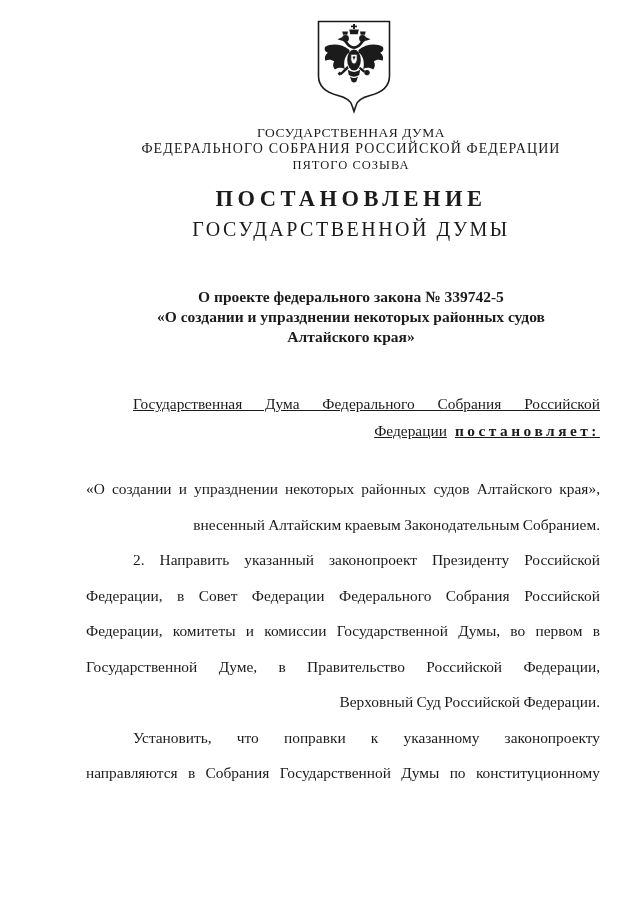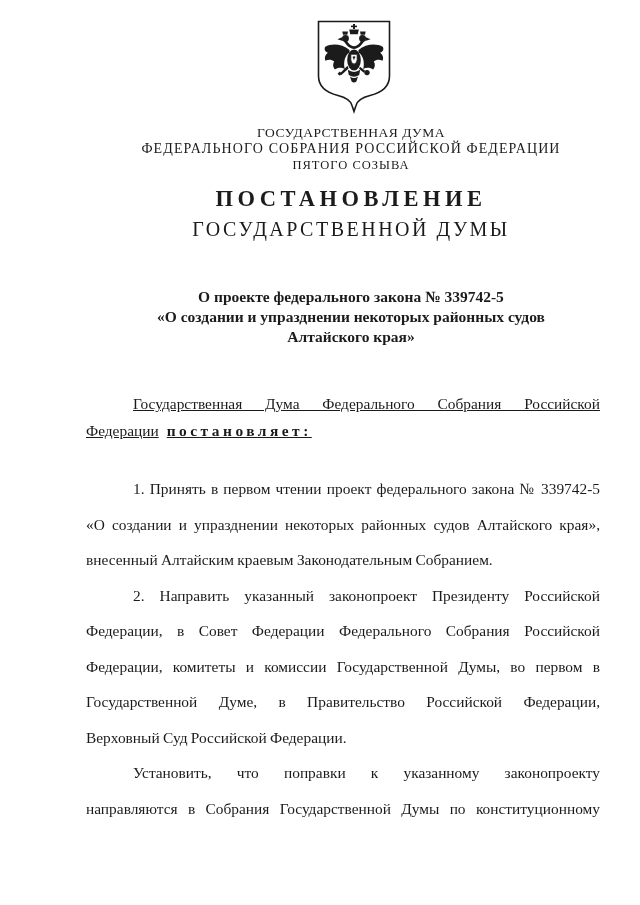--- a/index.html
+++ b/index.html
@@ -49,21 +49,21 @@
 
   
   .doc-body {
     position: absolute;
     left: 63px;
     top: 390px;
     width: 514px;
     font-size: 15.4px;
   }
   .doc-body p { margin: 0; padding: 0; }
-  .tl { display: block; overflow: hidden; word-spacing: -0.5px; }
+  .tl { display: block; overflow: hidden; word-spacing: -0.5px; text-align: right; }
   .intro-line { height: 27px; line-height: 27px; text-decoration: underline; }
   .item-line  { height: 35.5px; line-height: 35.5px; }
   .jl { text-align: justify; text-align-last: justify; }
   .jl::after { content: ""; display: inline-block; width: 100%; height: 0; }
   .ind { text-indent: 47px; }
   .p-item1 { margin-top: 27px !important; }
   .em-bold { font-weight: bold; letter-spacing: 3.5px; margin-left: 8px; }
 </style>
 </head>
 <body>
@@ -126,21 +126,20 @@
   </div>
 
   <div class="doc-body">
 
     <p>
       <span class="tl intro-line jl ind">Государственная Дума Федерального Собрания Российской</span>
       <span class="tl intro-line"><span>Федерации</span><span class="em-bold">постановляет:</span></span>
     </p>
 
     <p class="p-item1">
-      <span class="tl item-line jl ind">1. Принять в первом чтении проект федерального закона № 339742-5</span>
       <span class="tl item-line jl">«О создании и упразднении некоторых районных судов Алтайского края»,</span>
       <span class="tl item-line">внесенный Алтайским краевым Законодательным Собранием.</span>
     </p>
 
     <p>
       <span class="tl item-line jl ind">2. Направить указанный законопроект Президенту Российской</span>
       <span class="tl item-line jl">Федерации, в Совет Федерации Федерального Собрания Российской</span>
       <span class="tl item-line jl">Федерации, комитеты и комиссии Государственной Думы, во первом в</span>
       <span class="tl item-line jl">Государственной Думе, в Правительство Российской Федерации,</span>
       <span class="tl item-line">Верховный Суд Российской Федерации.</span>

